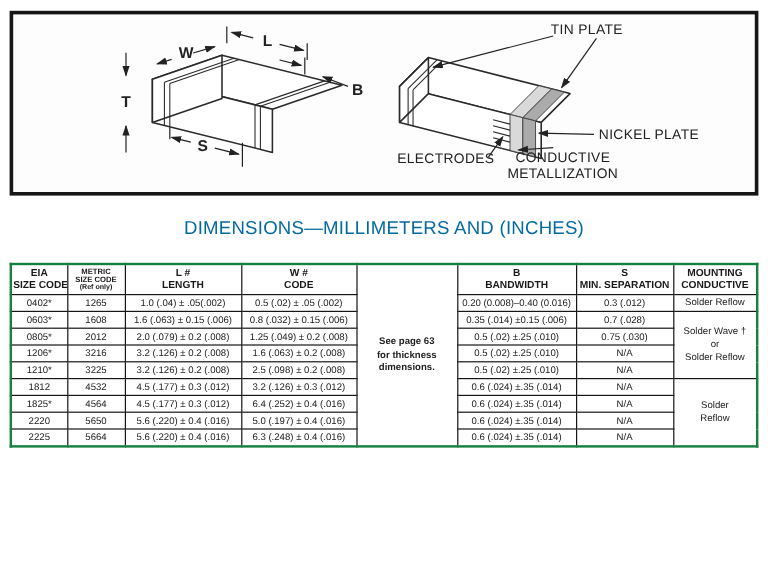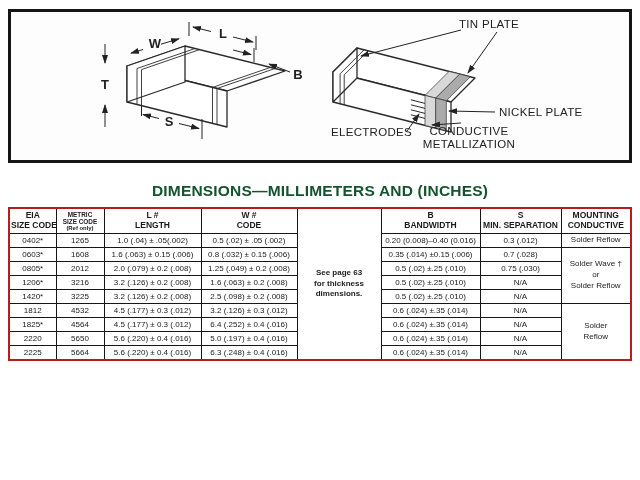--- a/index.html
+++ b/index.html
@@ -1,21 +1,21 @@
 <!DOCTYPE html>
 <html><head>
 <meta charset="utf-8">
 <style>
   html,body{margin:0;padding:0;}
   body{width:640px;height:480px;background:#ffffff;font-family:"Liberation Sans",sans-serif;color:#1a1a1a;}
   .page{position:relative;width:640px;height:480px;background:#fff;overflow:hidden;}
   .main-title{margin-top:46px;text-align:center;font-size:17px;font-weight:bold;letter-spacing:.4px;color:#2b3f8e;}
   .drawing-box{margin:9px 8px 0 8px;border:3px solid #161616;height:148px;display:flex;align-items:flex-start;padding-left:74px;gap:14px;box-sizing:content-box;background:#fdfdfd;}
-  .section-title{margin-top:19px;text-align:center;font-size:15.5px;font-weight:bold;letter-spacing:.2px;color:#14532d;}
-  table.dim{margin:7px auto 0 auto;border-collapse:collapse;table-layout:fixed;width:622px;border:2px solid #b91c1c;}
+  .section-title{margin-top:19px;text-align:center;font-size:15.5px;font-weight:normal;letter-spacing:.2px;color:#0369a1;}
+  table.dim{margin:19px auto 0 auto;border-collapse:collapse;table-layout:fixed;width:622px;border:2px solid #15803d;}
   table.dim th,table.dim td{border:1px solid #161616;text-align:center;vertical-align:middle;padding:0 1px;white-space:nowrap;overflow:hidden;}
   table.dim th{font-size:8.5px;line-height:1.12;font-weight:bold;height:24px;}
   th.metric .hl{font-size:6.4px;}
   th.metric .hl.tiny{font-size:5.9px;}
   .hl{display:block;}
   table.dim td{font-size:8px;height:13px;}
   td.note{font-size:11px;line-height:1.3;color:#222;white-space:normal;vertical-align:middle;padding-bottom:24px;font-weight:bold;}
   td.note .hl{display:block;}
   td.mount{font-size:7.5px;line-height:1.35;white-space:normal;}
   svg text{fill:#222;}
@@ -194,21 +194,21 @@
     </tr>
     <tr>
       <td>1206*</td>
       <td>3216</td>
       <td>3.2 (.126) ± 0.2 (.008)</td>
       <td>1.6 (.063) ± 0.2 (.008)</td>
       <td>0.5 (.02) ±.25 (.010)</td>
       <td>N/A</td>
     </tr>
     <tr>
-      <td>1420*</td>
+      <td>1210*</td>
       <td>3225</td>
       <td>3.2 (.126) ± 0.2 (.008)</td>
       <td>2.5 (.098) ± 0.2 (.008)</td>
       <td>0.5 (.02) ±.25 (.010)</td>
       <td>N/A</td>
     </tr>
     <tr>
       <td>1812</td>
       <td>4532</td>
       <td>4.5 (.177) ± 0.3 (.012)</td>

